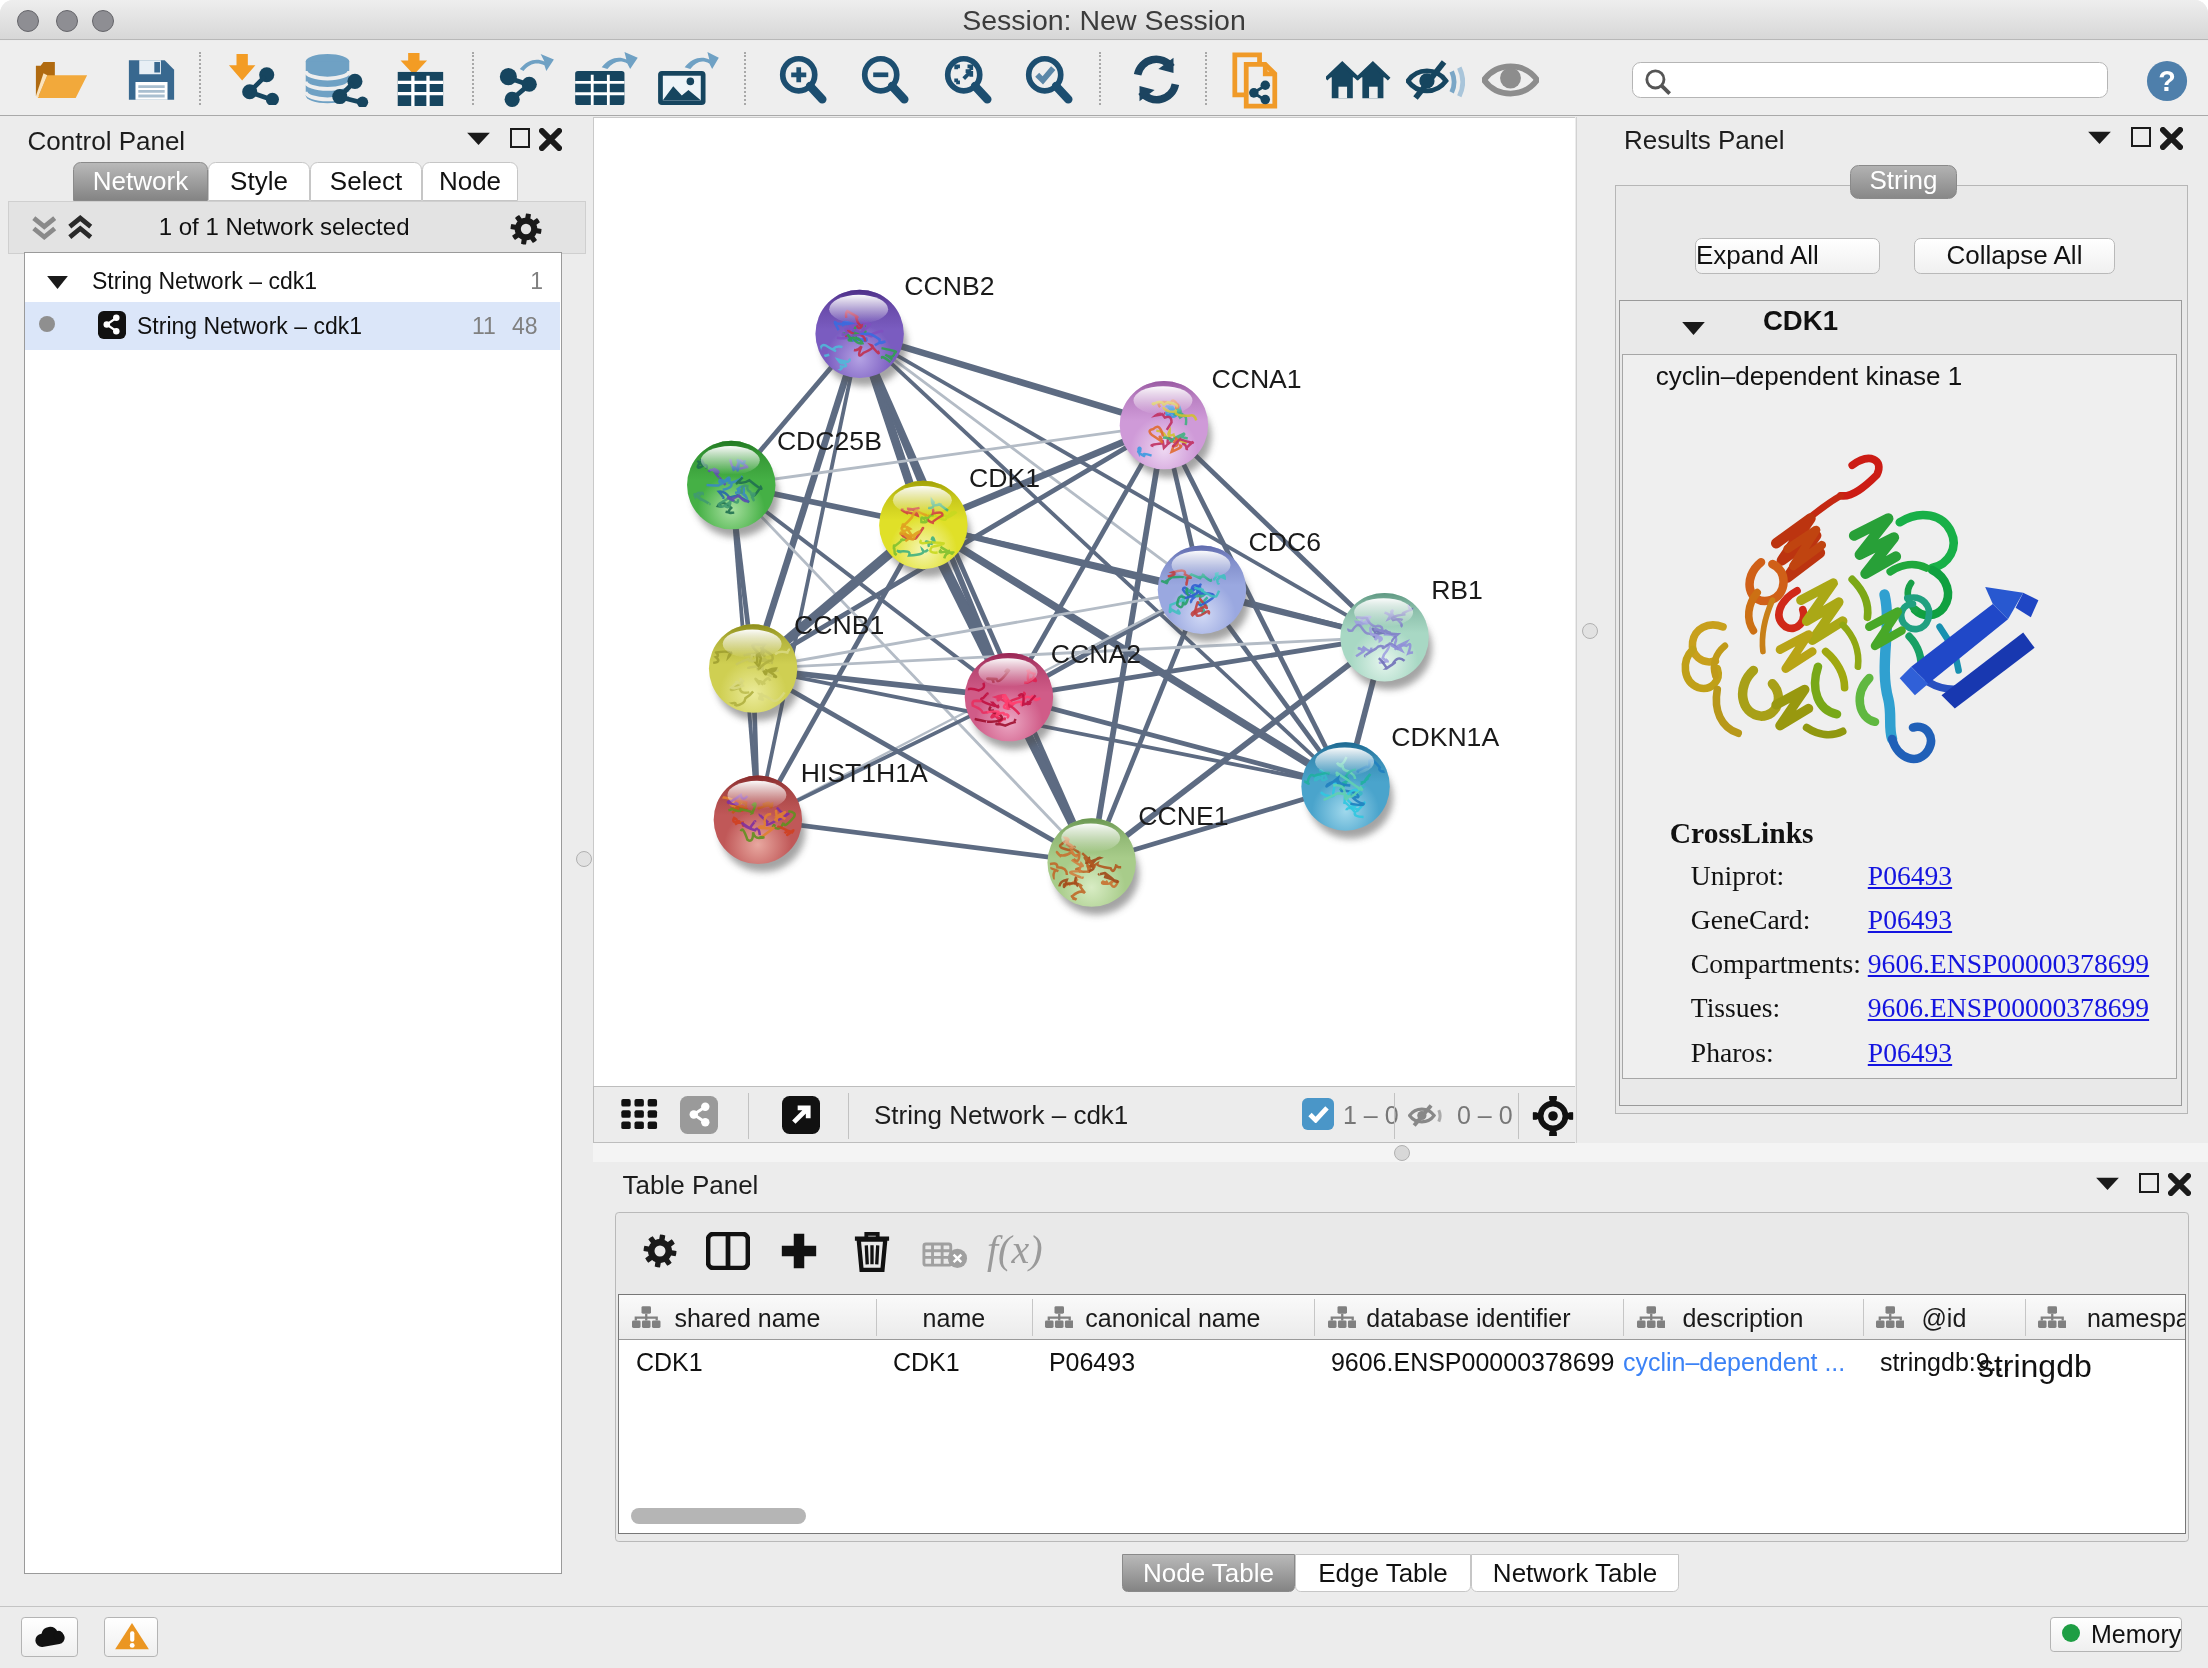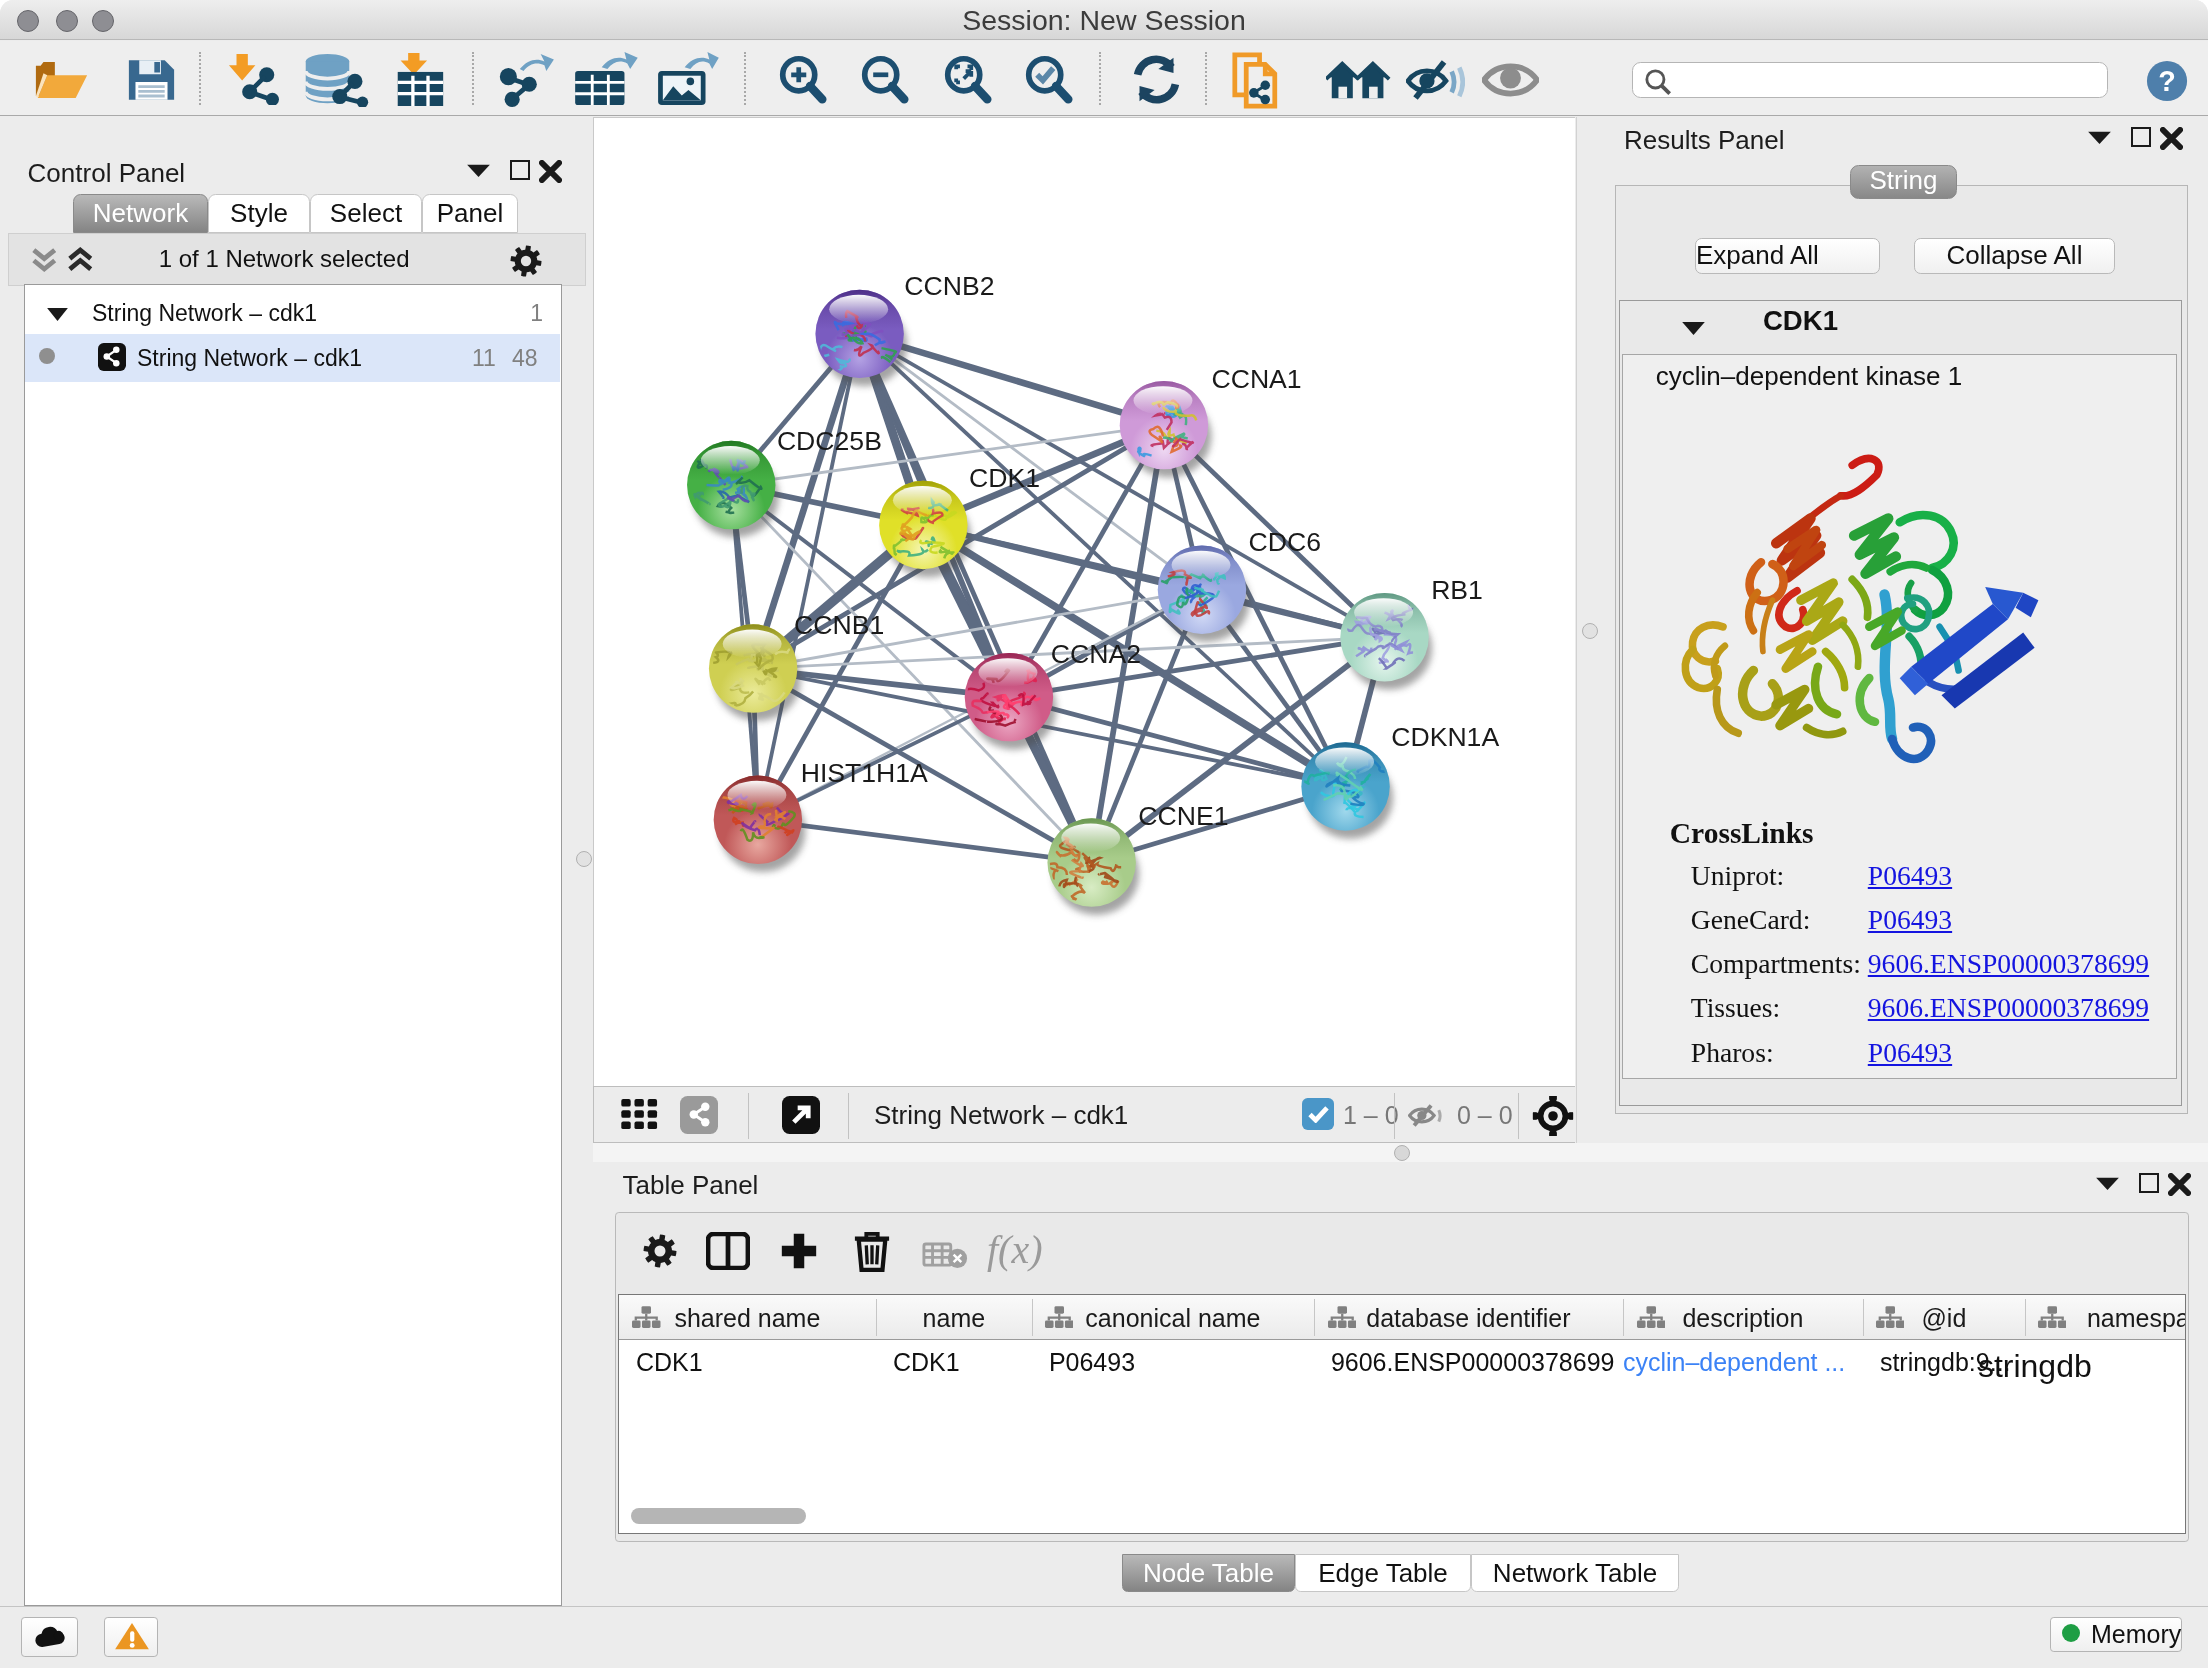--- a/index.html
+++ b/index.html
@@ -11,21 +11,21 @@
 .tl { position:absolute; top:9.5px; width:22px; height:22px; border-radius:50%; background:#8e8e93; border:1px solid #65656a; }
 #title { position:absolute; top:3.8px; left:0; width:2208px; text-align:center; font-size:28.5px; color:#3c3c3c; }
 
 #toolbar { position:absolute; left:0; top:41px; width:2208px; height:75px; background:#eeeeee; border-bottom:1.9px solid #a9a9a9; }
 .tsep { position:absolute; top:11.4px; height:53px; width:0; border-left:2.9px dotted #a8a8a8; }
 .ticon { position:absolute; top:0; }
 #searchbox { position:absolute; left:1632px; top:21px; width:476px; height:36px; background:#fff; border:1.9px solid #b5b5b5; border-radius:8.6px; }
 
 .ptitle { font-size:26px; color:#1c1c1c; }
 
-#cpanel { position:absolute; left:0; top:117px; width:593px; height:1492px; background:#ececec;margin-top:32px; }
+#cpanel { position:absolute; left:0; top:117px; width:593px; height:1492px; background:#ececec; }
 .tab { position:absolute; top:45px; height:39px; background:#fff; border:1px solid #c6c6c6; font-size:26px; color:#111; text-align:center; line-height:37px; }
 .tabsel { background:linear-gradient(#b9b9b9,#848484); color:#fff; border-color:#8a8a8a; }
 #netbar { position:absolute; left:7.6px; top:84px; width:578px; height:53px; background:#e3e3e3; border:1px solid #cfcfcf;text-decoration:underline; }
 #cplist { position:absolute; left:24px; top:135px; width:538px; height:1322px; background:#fff; border:1.9px solid #9a9a9a; }
 .lrow { position:absolute; left:0; width:535px; height:48px; font-size:23px; color:#111; }
 
 #netview { position:absolute; left:593px; top:117px; width:982px; height:969px; background:#ffffff; border-left:1px solid #c9c9c9; border-top:1px solid #c9c9c9;}
 #netstatus { position:absolute; left:593px; top:1086px; width:982px; height:57px; background:#ececec; border:1px solid #bdbdbd; border-right:none; }
 #hsplit { position:absolute; left:593px; top:1143px; width:1615px; height:19px; background:#f4f4f4; }
 
@@ -221,21 +221,21 @@
     <svg style="position:absolute;left:465px;top:13.3px;" width="27" height="17" viewBox="0 0 28 18">
         <path d="M2 3 L26 3 L14 16 Z" fill="#1a1a1a"></path>
       </svg>
     <div style="position:absolute;left:510px;top:10.5px;width:20px;height:20px;border:2.9px solid #1a1a1a;"></div>
     <svg style="position:absolute;left:539px;top:10.5px;" width="23" height="23" viewBox="0 0 24 24">
         <path d="M3 3 L21 21 M21 3 L3 21" stroke="#1a1a1a" stroke-width="6" stroke-linecap="round"></path>
       </svg>
     <div class="tab tabsel" style="left:73px;width:135px;border-radius:7.6px 7.6px 0 0;">Network</div>
     <div class="tab" style="left:208px;width:102px;border-radius:7.6px 7.6px 0 0;">Style</div>
     <div class="tab" style="left:310px;width:112px;border-radius:7.6px 7.6px 0 0;">Select</div>
-    <div class="tab" style="left:422px;width:96px;border-radius:7.6px 7.6px 0 0;">Panel</div>
+    <div class="tab" style="left:422px;width:96px;border-radius:7.6px 7.6px 0 0;">Node</div>
     <div id="netbar">
       <svg style="position:absolute;left:21px;top:13.3px;" width="28.5" height="27" viewBox="0 0 30 28">
           <g fill="none" stroke="#8a8a8a" stroke-width="5">
             <path d="M4 3 L15 12 L26 3 M4 14 L15 23 L26 14"></path>
           </g>
         </svg>
       <svg style="position:absolute;left:57px;top:13.3px;" width="28.5" height="27" viewBox="0 0 30 28">
           <g fill="none" stroke="#2a2a2a" stroke-width="5">
             <path d="M4 12 L15 3 L26 12 M4 23 L15 14 L26 23"></path>
           </g>

